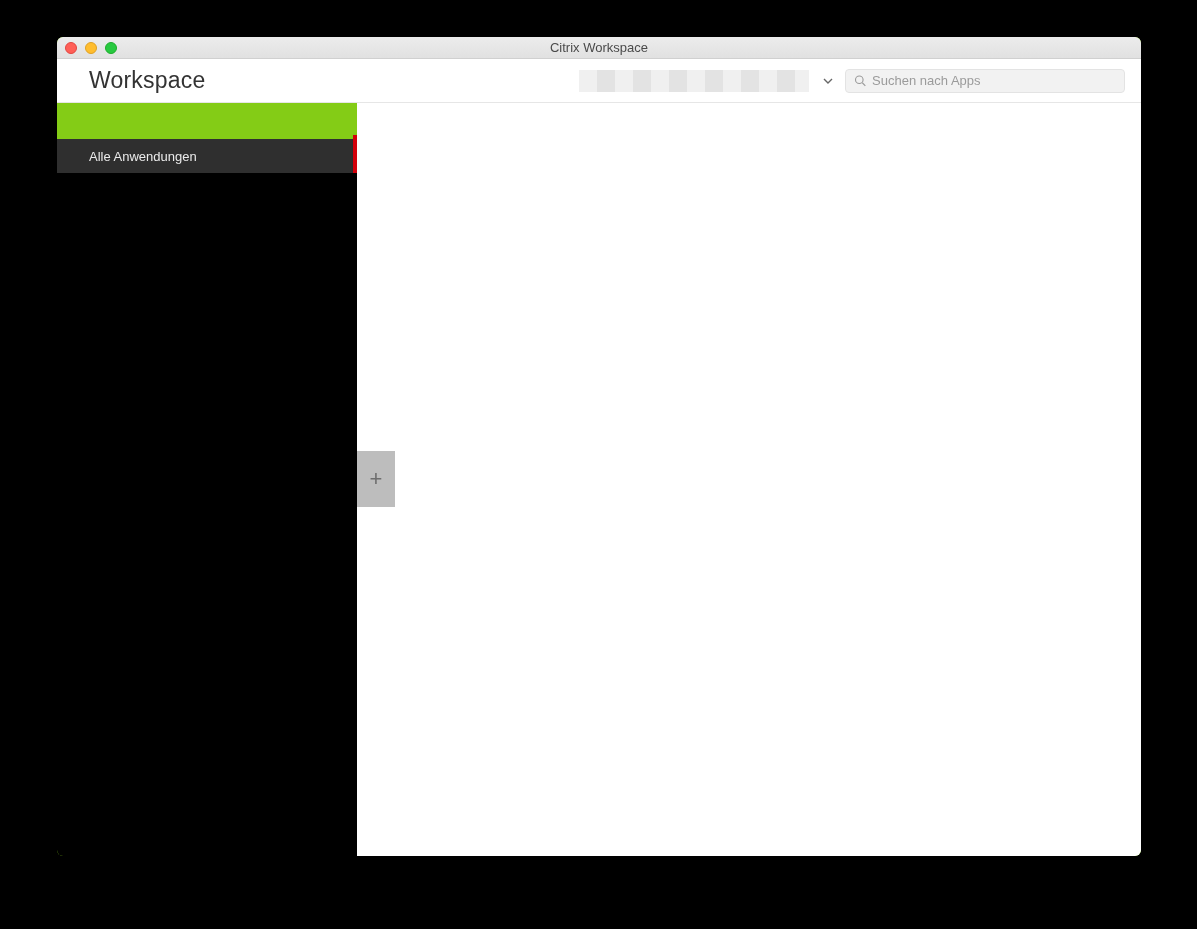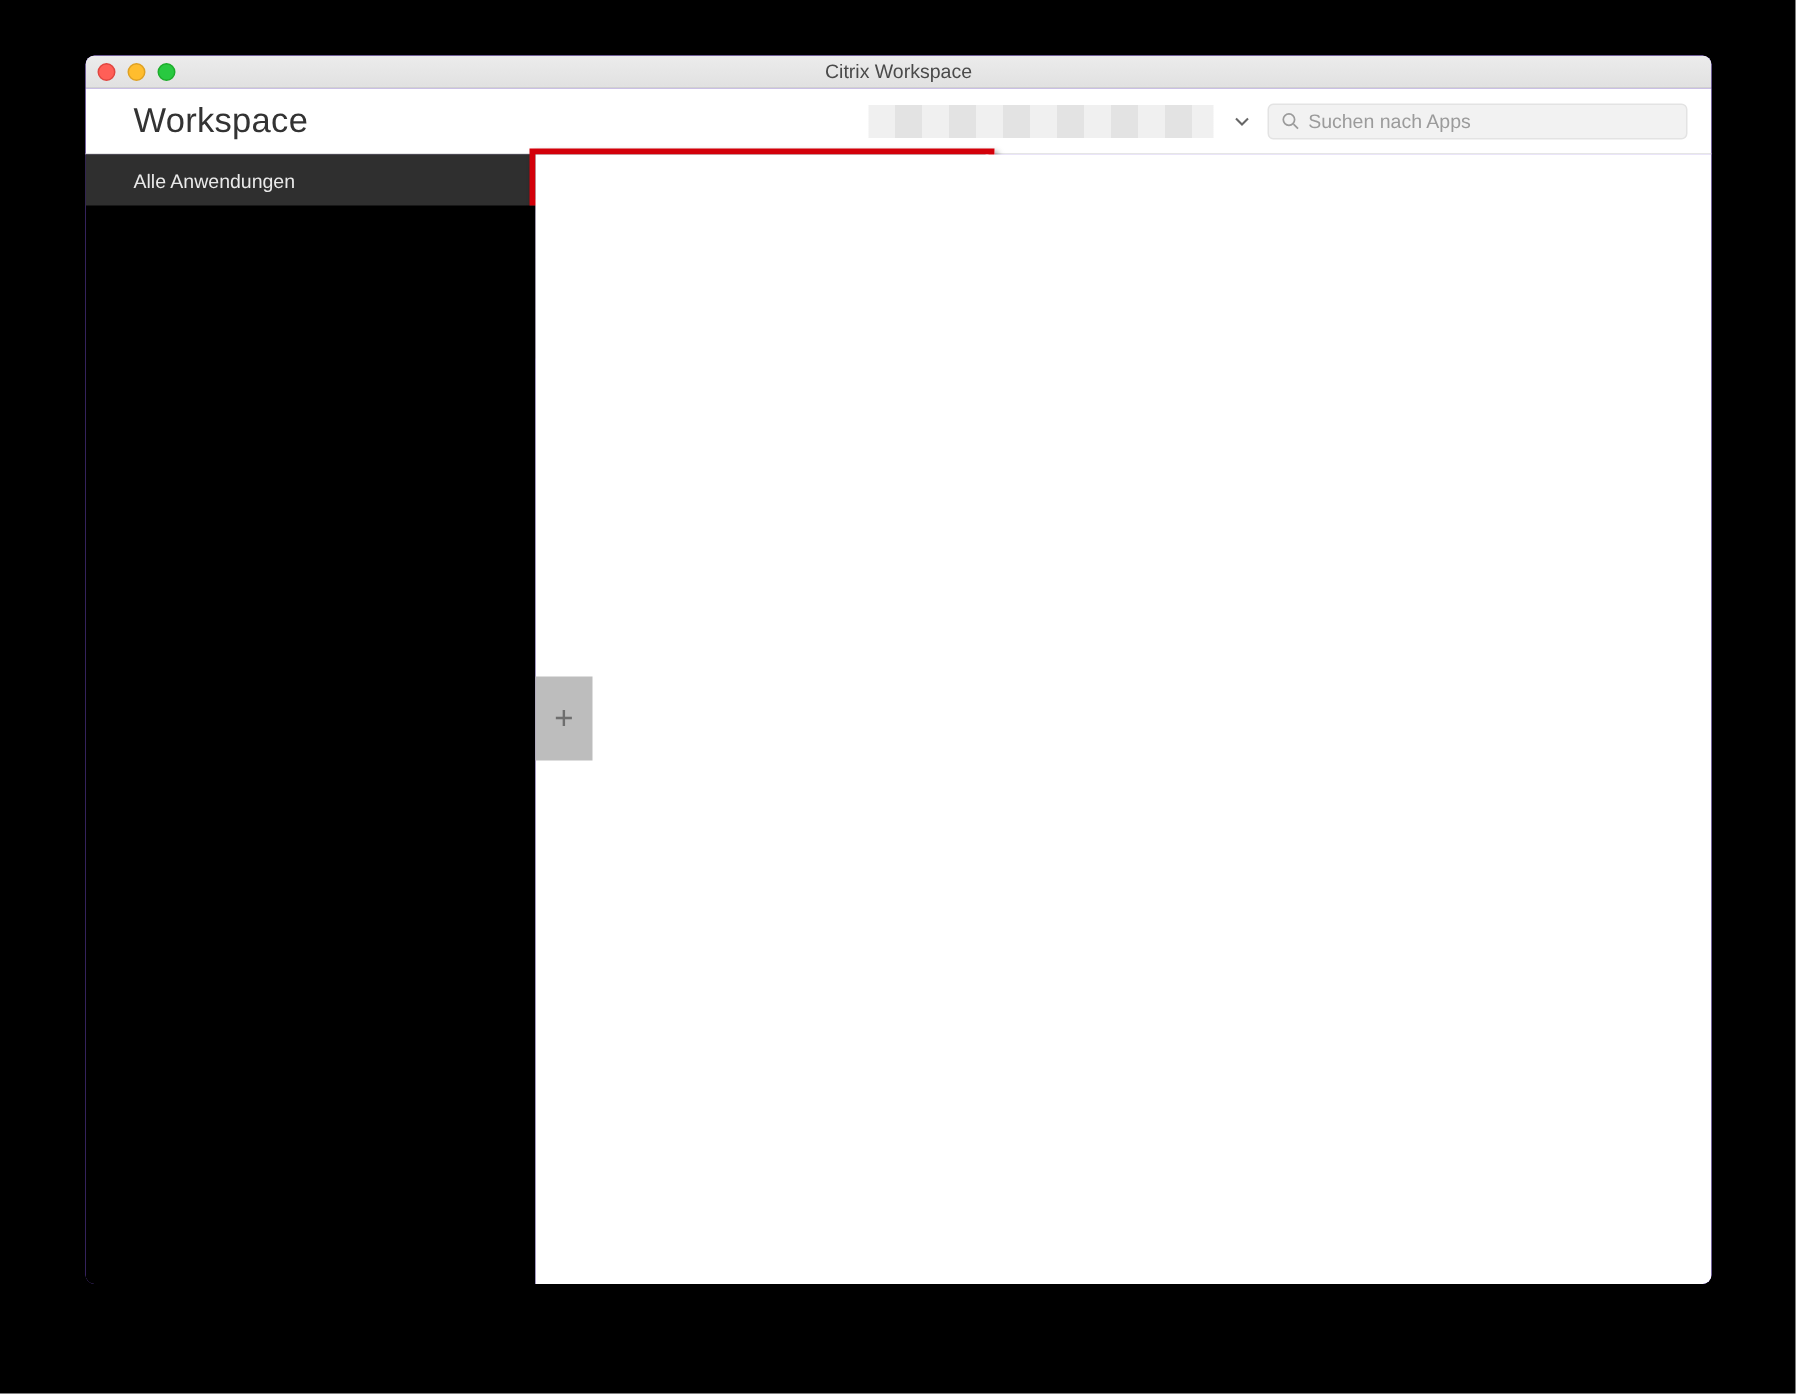--- a/index.html
+++ b/index.html
@@ -9,21 +9,21 @@
     height: 929px;
     font-family: -apple-system, "Helvetica Neue", Arial, sans-serif;
     overflow: hidden;
   }
   .window {
     position: absolute;
     left: 57px;
     top: 37px;
     width: 1084px;
     height: 819px;
-    background: #8b5cf6;
+    background: #84cc16;
     border-radius: 6px;
     box-shadow: 0 10px 30px rgba(0,0,0,0.6);
     overflow: hidden;
     display: flex;
     flex-direction: column;
   }
   .titlebar {
     height: 22px;
     background: linear-gradient(#ececec, #e1e1e1);
     border-bottom: 1px solid #d0d0d0;
@@ -108,20 +108,21 @@
     display: flex;
     min-height: 0;
   }
   .sidebar {
     width: 300px;
     background: #000;
     color: #fff;
     display: flex;
     flex-direction: column;
     position: relative;
+    margin-top: 36px;
   }
   .sidebar-item-main {
     height: 34px;
     background: #2f2f2f;
     display: flex;
     align-items: center;
     padding-left: 32px;
     font-size: 13px;
     color: #eaeaea;
     cursor: pointer;

